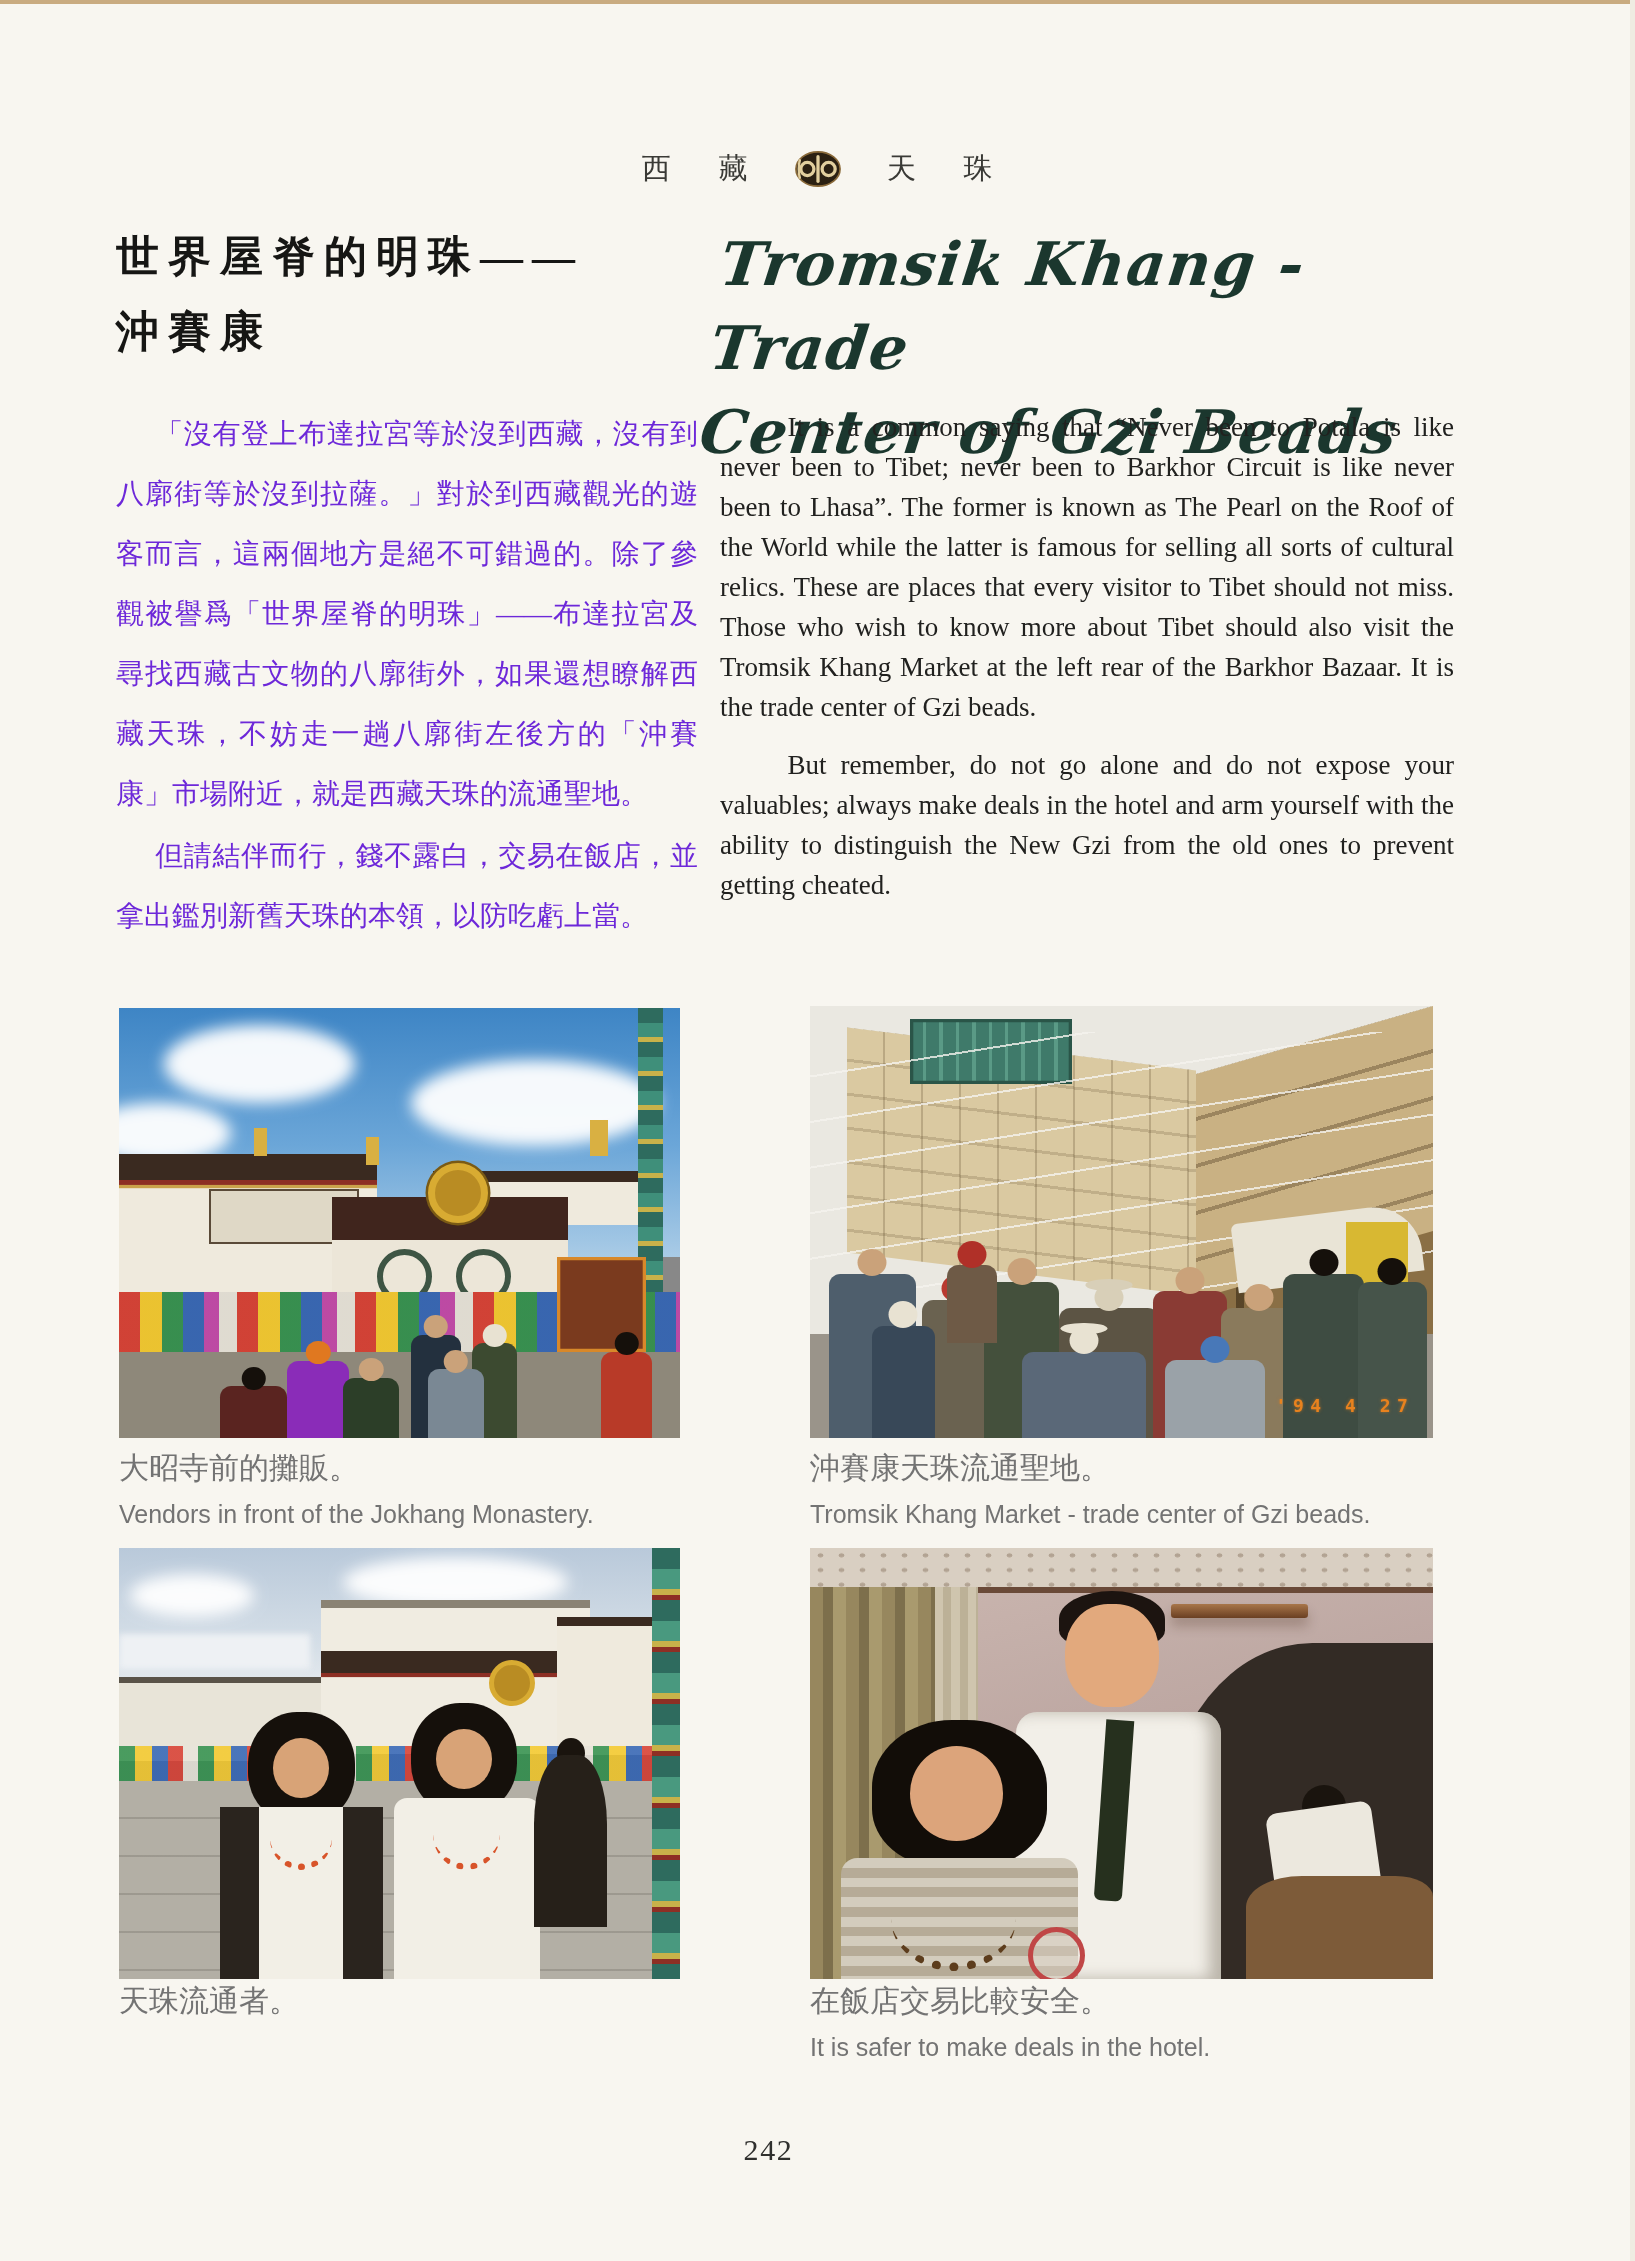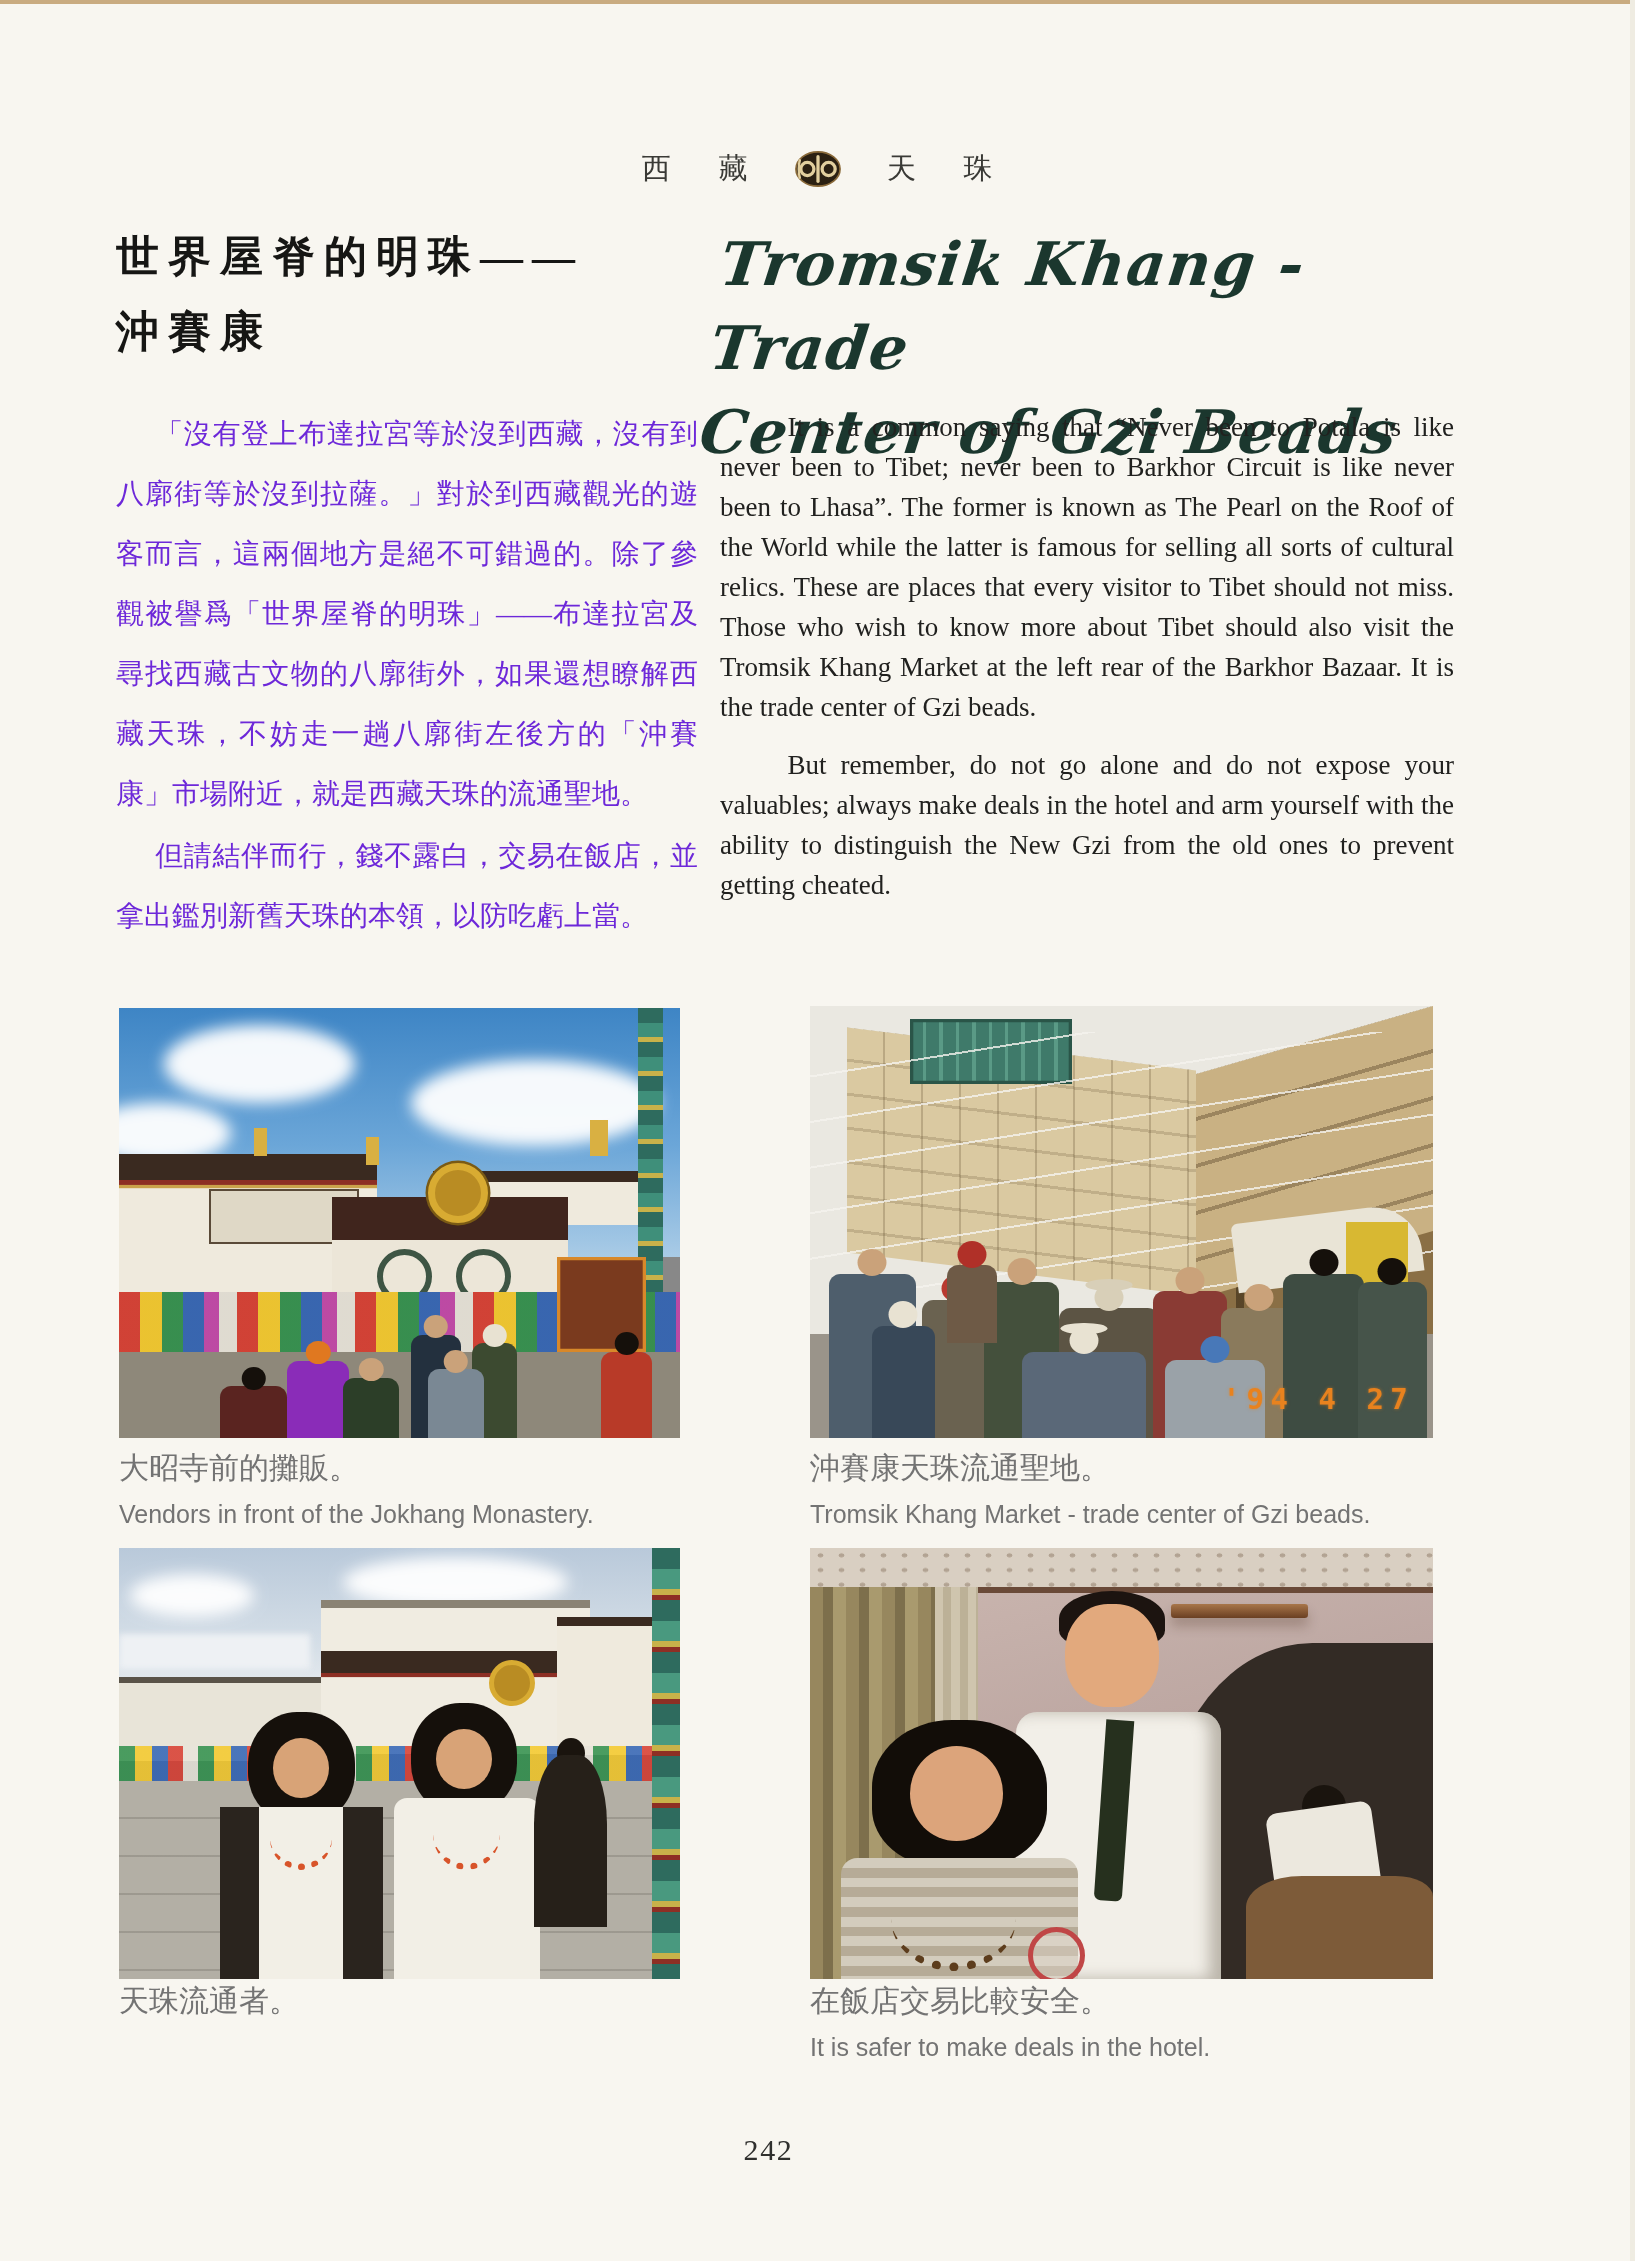--- a/index.html
+++ b/index.html
@@ -76,21 +76,21 @@
   .p2-bldg-main{left:6%;top:10%;width:56%;height:52%;background:#dac9a1;transform:skewY(7deg);background-image:repeating-linear-gradient(90deg,transparent 0 36px,rgba(90,70,40,.25) 36px 38px),repeating-linear-gradient(180deg,transparent 0 31px,rgba(90,70,40,.2) 31px 34px);}
   .p2-bldg-right{left:60%;top:0;width:40%;height:70%;background:#c9b183;transform:skewY(-16deg);transform-origin:right top;background-image:repeating-linear-gradient(180deg,transparent 0 43px,rgba(70,50,25,.35) 43px 47px);}
   .p2-arcade{left:60%;top:52%;width:40%;height:26%;background:#8a6f45;transform:skewY(-16deg);transform-origin:right top;background-image:repeating-linear-gradient(90deg,rgba(40,28,12,.5) 0 8.2px,transparent 8.2px 52px);}
   .p2-wires{left:0;top:6%;width:100%;height:60%;background:repeating-linear-gradient(171deg,transparent 0 43px,rgba(245,243,238,.8) 43px 45px);}
   .p2-tent{left:68%;top:48%;width:30%;height:16%;background:#e9e4d6;border-radius:6.5px 49px 0 0;transform:rotate(-7deg);}
   .p2-booth{left:86%;top:50%;width:10%;height:16%;background:#d8b832;}
   .p2-ground{left:0;top:76%;width:100%;height:24%;background:#9a948a;}
   .person{border-radius:11.4px 11.4px 0 0;}
   .person::before{content:"";position:absolute;left:50%;transform:translateX(-50%);top:-24.5px;width:29px;height:27px;border-radius:50%;background:var(--head,#caa27a);}
   .hatbrim::after{content:"";position:absolute;left:50%;transform:translateX(-50%);top:-29px;width:47px;height:11.4px;border-radius:50%;background:var(--head,#e8e2d2);}
-  .p2-date{position:absolute;right:3%;bottom:5%;font-family:"DejaVu Sans Mono",monospace;font-size:29px;letter-spacing:6.5px;color:#e8821e;text-shadow:0 0 3.3px rgba(232,130,30,.6);font-weight:700;}
+  .p2-date{position:absolute;right:3%;bottom:5%;font-family:"DejaVu Sans Mono",monospace;font-size:18px;letter-spacing:6.5px;color:#e8821e;text-shadow:0 0 3.3px rgba(232,130,30,.6);font-weight:700;}
 
   
   .p3-sky{left:0;top:0;width:100%;height:34%;background:linear-gradient(180deg,#b9c9da 0%,#d7e0e8 70%,#e8ecef 100%);}
   .p3-mtn{left:0;top:20%;width:34%;height:8%;background:#eef1f4;filter:blur(3.3px);}
   .p3-bldg-main{left:36%;top:12%;width:48%;height:34%;background:#f0ece1;border-top:8.2px solid #8a8374;}
   .p3-bldg-band{left:36%;top:24%;width:48%;height:5%;background:#3a2a20;box-shadow:0 4.1px 0 #8d2f24;}
   .p3-bldg-l{left:0;top:30%;width:36%;height:18%;background:#e8e4d8;border-top:6.5px solid #5a5348;}
   .p3-bldg-rr{left:78%;top:16%;width:20%;height:30%;background:#efeadd;border-top:9.8px solid #3a2a20;}
   .p3-wheel{left:66%;top:26%;width:36px;height:36px;border:5.7px solid #d8ab32;border-radius:50%;background:#b98c23;}
   .p3-flags{left:0;top:46%;width:100%;height:10%;background:repeating-linear-gradient(90deg,#2e8f4a 0 16.4px,#f5c928 16.4px 33px,#2f62b5 33px 49px,#d83a2e 49px 64px,#e8e4da 64px 79px);opacity:.85;}

